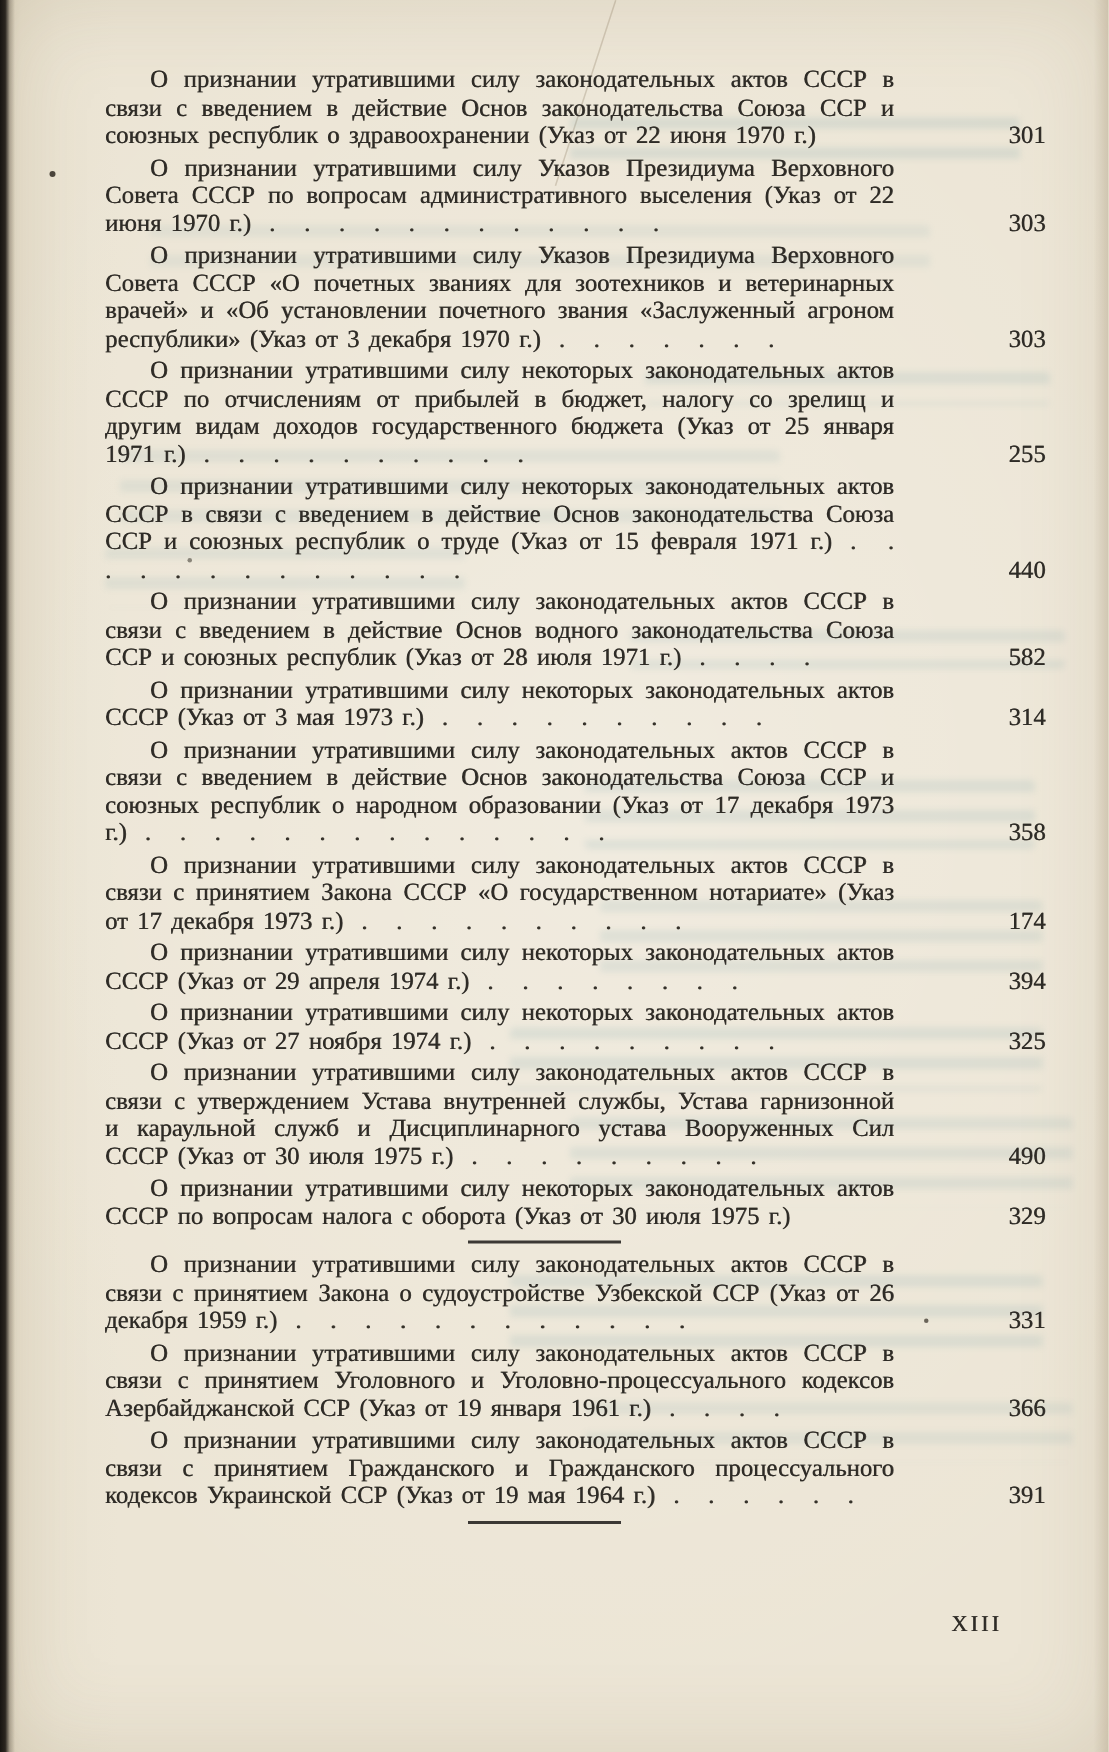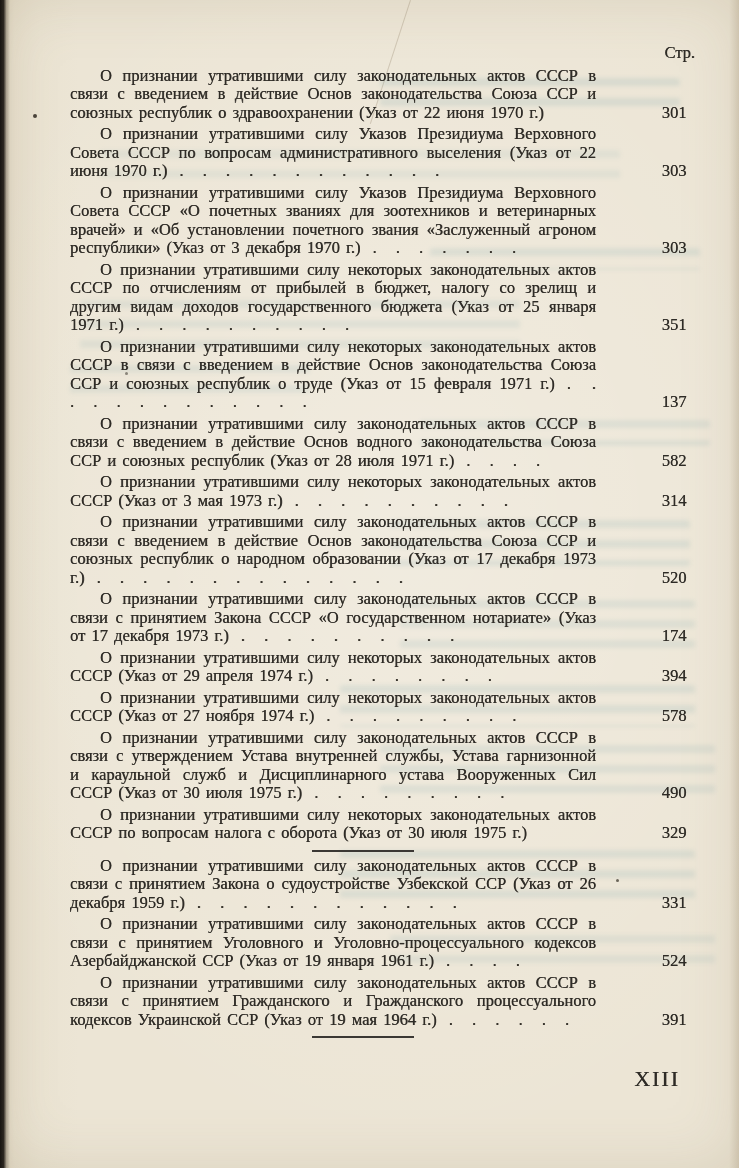--- a/index.html
+++ b/index.html
@@ -60,29 +60,29 @@
   .entry-text {
     flex: 1; margin: 0; padding-right: 30px;
     text-align: justify; text-indent: 30px;
   }
   .dots {
     padding-left: 12px;
     word-spacing: 15px;
     white-space: normal;
     color: #353129;
   }
-  .entry-page { width: 46px; text-align: center; }
+  .entry-page { width: 46px; text-align: right; }
   .divider {
     width: 102px; height: 0;
     border-top: 2.5px solid #3b3834;
     margin: 7px 0 5px 242px;
   }
   .folio {
-    position: absolute; right: 59px; bottom: 76px;
-    color: #2e2b26; font-size: 22px; letter-spacing: 2px;
+    position: absolute; right: 71px; bottom: 76px;
+    color: #2e2b26; font-size: 15px; letter-spacing: 2px;
     text-shadow: 0.35px 0 0 rgba(46,43,38,0.8);
   }
 </style>
 </head>
 <body>
 
 <div class="page">
 
   <div class="edge-left"></div>
   <div class="edge-right"></div>
@@ -99,95 +99,94 @@
   <i class="ghost" style="left:340px; top:685px; width:355px; height:42px; opacity:.5;"></i>
   <i class="ghost" style="left:380px; top:745px; width:335px; height:60px; opacity:.45;"></i>
   <i class="ghost" style="left:340px; top:850px; width:355px; height:58px; opacity:.5;"></i>
   <i class="ghost" style="left:390px; top:935px; width:325px; height:40px; opacity:.4;"></i>
 
   <i class="speck" style="left:33px; top:114px; width:4px; height:4px;"></i>
   <i class="speck" style="left:125px; top:372px; width:3px; height:3px; opacity:.6;"></i>
   <i class="speck" style="left:616px; top:879px; width:3px; height:3px; opacity:.8;"></i>
 
   <div class="content">
-    <div class="hdr">Стр.</div>
     <div id="toc-list">
   <div class="entry">
     <p class="entry-text"><span class="t">О признании утратившими силу законодательных актов СССР в связи с введением в действие Основ законодательства Союза ССР и союзных республик о здравоохранении (Указ от 22 июня 1970 г.)</span><span class="dots"></span></p>
     <div class="entry-page">301</div>
   </div>
 
   <div class="entry">
     <p class="entry-text"><span class="t">О признании утратившими силу Указов Президиума Верховного Совета СССР по вопросам административного выселения (Указ от 22 июня 1970 г.)</span><span class="dots">. . . . . . . . . . . .</span></p>
     <div class="entry-page">303</div>
   </div>
 
   <div class="entry">
     <p class="entry-text"><span class="t">О признании утратившими силу Указов Президиума Верховного Совета СССР «О почетных званиях для зоотехников и ветеринарных врачей» и «Об установлении почетного звания «Заслуженный агроном республики» (Указ от 3 декабря 1970 г.)</span><span class="dots">. . . . . . .</span></p>
     <div class="entry-page">303</div>
   </div>
 
   <div class="entry">
     <p class="entry-text"><span class="t">О признании утратившими силу некоторых законодательных актов СССР по отчислениям от прибылей в бюджет, налогу со зрелищ и другим видам доходов государственного бюджета (Указ от 25 января 1971 г.)</span><span class="dots">. . . . . . . . . .</span></p>
-    <div class="entry-page">351</div>
+    <div class="entry-page">255</div>
   </div>
 
   <div class="entry">
     <p class="entry-text"><span class="t">О признании утратившими силу некоторых законодательных актов СССР в связи с введением в действие Основ законодательства Союза ССР и союзных республик о труде (Указ от 15 февраля 1971 г.)</span><span class="dots">. . . . . . . . . . . . .</span></p>
-    <div class="entry-page">137</div>
+    <div class="entry-page">440</div>
   </div>
 
   <div class="entry">
     <p class="entry-text"><span class="t">О признании утратившими силу законодательных актов СССР в связи с введением в действие Основ водного законодательства Союза ССР и союзных республик (Указ от 28 июля 1971 г.)</span><span class="dots">. . . .</span></p>
     <div class="entry-page">582</div>
   </div>
 
   <div class="entry">
     <p class="entry-text"><span class="t">О признании утратившими силу некоторых законодательных актов СССР (Указ от 3 мая 1973 г.)</span><span class="dots">. . . . . . . . . .</span></p>
     <div class="entry-page">314</div>
   </div>
 
   <div class="entry">
     <p class="entry-text"><span class="t">О признании утратившими силу законодательных актов СССР в связи с введением в действие Основ законодательства Союза ССР и союзных республик о народном образовании (Указ от 17 декабря 1973 г.)</span><span class="dots">. . . . . . . . . . . . . .</span></p>
-    <div class="entry-page">520</div>
+    <div class="entry-page">358</div>
   </div>
 
   <div class="entry">
     <p class="entry-text"><span class="t">О признании утратившими силу законодательных актов СССР в связи с принятием Закона СССР «О государственном нотариате» (Указ от 17 декабря 1973 г.)</span><span class="dots">. . . . . . . . . .</span></p>
     <div class="entry-page">174</div>
   </div>
 
   <div class="entry">
     <p class="entry-text"><span class="t">О признании утратившими силу некоторых законодательных актов СССР (Указ от 29 апреля 1974 г.)</span><span class="dots">. . . . . . . .</span></p>
     <div class="entry-page">394</div>
   </div>
 
   <div class="entry">
     <p class="entry-text"><span class="t">О признании утратившими силу некоторых законодательных актов СССР (Указ от 27 ноября 1974 г.)</span><span class="dots">. . . . . . . . .</span></p>
-    <div class="entry-page">578</div>
+    <div class="entry-page">325</div>
   </div>
 
   <div class="entry">
     <p class="entry-text"><span class="t">О признании утратившими силу законодательных актов СССР в связи с утверждением Устава внутренней службы, Устава гарнизонной и караульной служб и Дисциплинарного устава Вооруженных Сил СССР (Указ от 30 июля 1975 г.)</span><span class="dots">. . . . . . . . .</span></p>
     <div class="entry-page">490</div>
   </div>
 
   <div class="entry">
     <p class="entry-text"><span class="t">О признании утратившими силу некоторых законодательных актов СССР по вопросам налога с оборота (Указ от 30 июля 1975 г.)</span><span class="dots"></span></p>
     <div class="entry-page">329</div>
   </div>
 <div class="divider"></div>
   <div class="entry">
     <p class="entry-text"><span class="t">О признании утратившими силу законодательных актов СССР в связи с принятием Закона о судоустройстве Узбекской ССР (Указ от 26 декабря 1959 г.)</span><span class="dots">. . . . . . . . . . . .</span></p>
     <div class="entry-page">331</div>
   </div>
 
   <div class="entry">
     <p class="entry-text"><span class="t">О признании утратившими силу законодательных актов СССР в связи с принятием Уголовного и Уголовно-процессуального кодексов Азербайджанской ССР (Указ от 19 января 1961 г.)</span><span class="dots">. . . .</span></p>
-    <div class="entry-page">524</div>
+    <div class="entry-page">366</div>
   </div>
 
   <div class="entry">
     <p class="entry-text"><span class="t">О признании утратившими силу законодательных актов СССР в связи с принятием Гражданского и Гражданского процессуального кодексов Украинской ССР (Указ от 19 мая 1964 г.)</span><span class="dots">. . . . . .</span></p>
     <div class="entry-page">391</div>
   </div>
 <div class="divider"></div>
       </div>
   </div>
 

